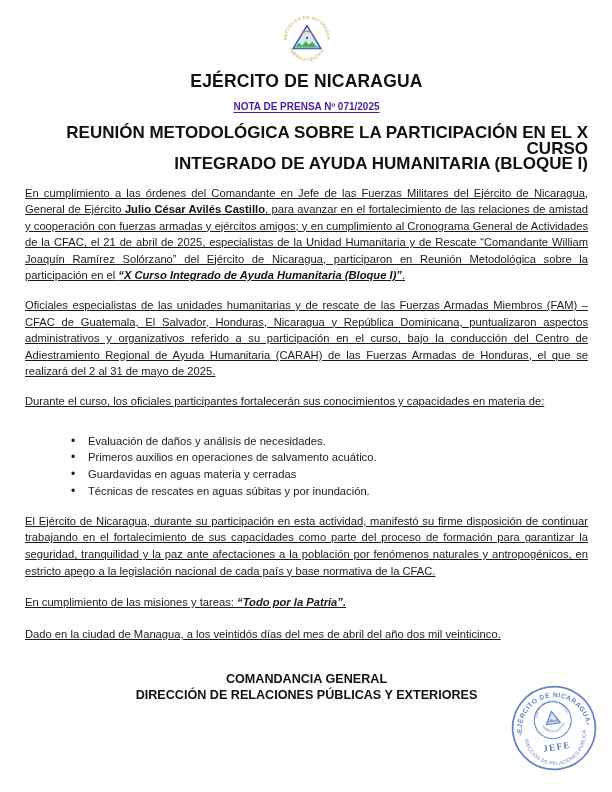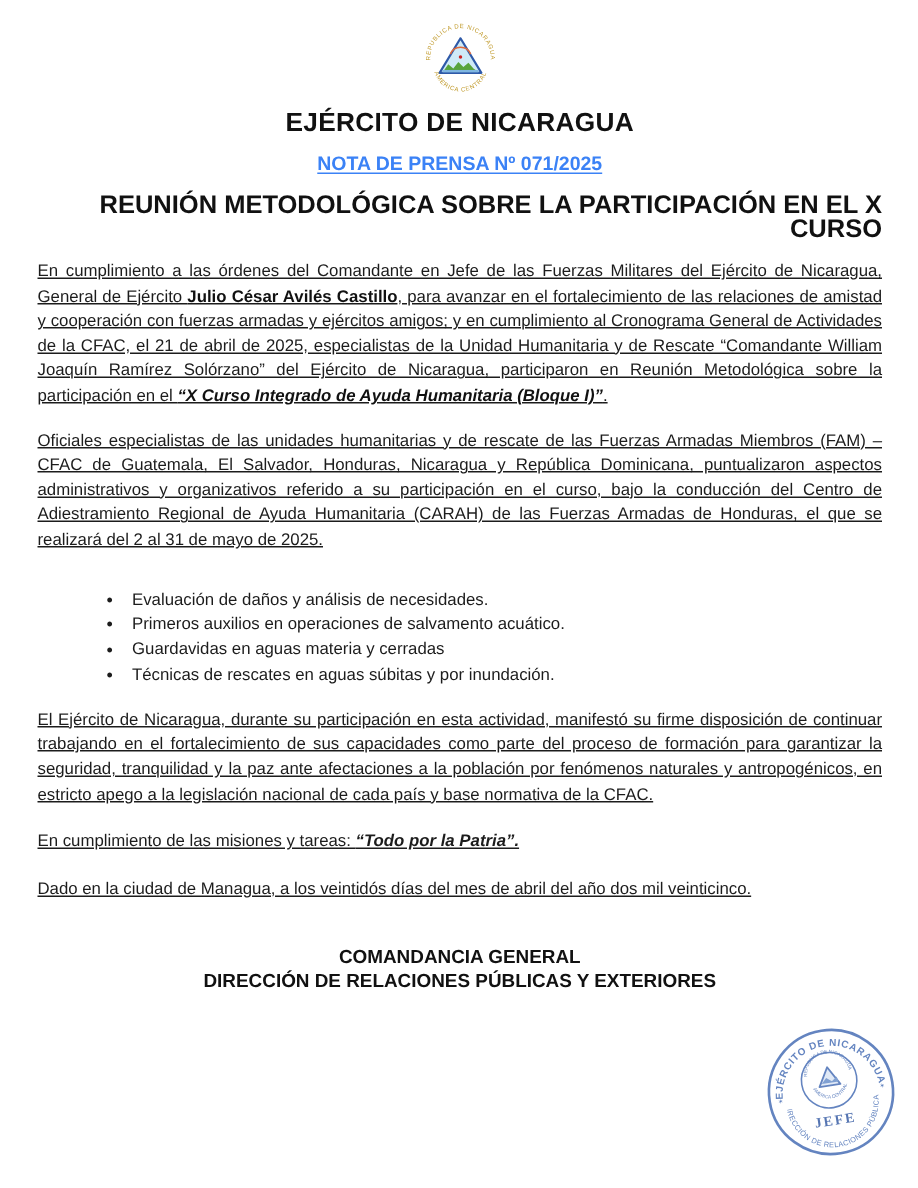--- a/index.html
+++ b/index.html
@@ -12,22 +12,22 @@
     overflow: hidden;
     box-sizing: border-box;
     padding: 14px 24px 0 25px;
   }
   .emblem-wrap { text-align: center; margin: 0; line-height: 0; }
   .org-title {
     text-align: center; font-weight: bold; font-size: 17.5px;
     letter-spacing: 0.2px; margin-top: 9px; color: #111;
   }
   .press-note {
-    text-align: center; font-weight: bold; font-size: 13px;
-    margin-top: 9px; color: #3b82f6;
+    text-align: center; font-weight: bold; font-size: 10px;
+    margin-top: 9px; color: #4c1d95;
   }
   .press-note span { text-decoration: underline; text-underline-offset: 2px; }
   .headline {
     text-align: right; font-weight: bold; font-size: 17px;
     line-height: 15.5px; margin-top: 13px; color: #111;
   }
   .body-text {
     font-size: 11.2px; line-height: 16.6px; text-align: justify;
     margin: 13px 0 0 0; color: #1c1c1c; text-decoration: underline;
   }
@@ -78,26 +78,28 @@
       <rect x="39" y="68" width="50" height="3.4" fill="#7fb6e0"></rect>
     </svg>
   </div>
 
   <div class="org-title">EJÉRCITO DE NICARAGUA</div>
 
   <div class="press-note"><span>NOTA DE PRENSA Nº 071/2025</span></div>
 
   <div class="headline">
     <div>REUNIÓN METODOLÓGICA SOBRE LA PARTICIPACIÓN EN EL X CURSO</div>
+    <div>INTEGRADO DE AYUDA HUMANITARIA (BLOQUE I)</div>
   </div>
 
   <p class="body-text"><span>En cumplimiento a las órdenes del Comandante en Jefe de las Fuerzas Militares del Ejército de Nicaragua, General de Ejército </span><b>Julio César Avilés Castillo</b><span>, para avanzar en el fortalecimiento de las relaciones de amistad y cooperación con fuerzas armadas y ejércitos amigos; y en cumplimiento al Cronograma General de Actividades de la CFAC, el 21 de abril de 2025, especialistas de la Unidad Humanitaria y de Rescate “Comandante William Joaquín Ramírez Solórzano” del Ejército de Nicaragua, participaron en Reunión Metodológica sobre la participación en el </span><b class="bi">“X Curso Integrado de Ayuda Humanitaria (Bloque I)”</b><span>.</span></p>
 
   <p class="body-text">Oficiales especialistas de las unidades humanitarias y de rescate de las Fuerzas Armadas Miembros (FAM) – CFAC de Guatemala, El Salvador, Honduras, Nicaragua y República Dominicana, puntualizaron aspectos administrativos y organizativos referido a su participación en el curso, bajo la conducción del Centro de Adiestramiento Regional de Ayuda Humanitaria (CARAH) de las Fuerzas Armadas de Honduras, el que se realizará del 2 al 31 de mayo de 2025.</p>
 
+  <p class="body-text">Durante el curso, los oficiales participantes fortalecerán sus conocimientos y capacidades en materia de:</p>
 
   <ul class="course-list">
     <li>Evaluación de daños y análisis de necesidades.</li>
     <li>Primeros auxilios en operaciones de salvamento acuático.</li>
     <li>Guardavidas en aguas materia y cerradas</li>
     <li>Técnicas de rescates en aguas súbitas y por inundación.</li>
   </ul>
 
   <p class="body-text">El Ejército de Nicaragua, durante su participación en esta actividad, manifestó su firme disposición de continuar trabajando en el fortalecimiento de sus capacidades como parte del proceso de formación para garantizar la seguridad, tranquilidad y la paz ante afectaciones a la población por fenómenos naturales y antropogénicos, en estricto apego a la legislación nacional de cada país y base normativa de la CFAC.</p>
 

